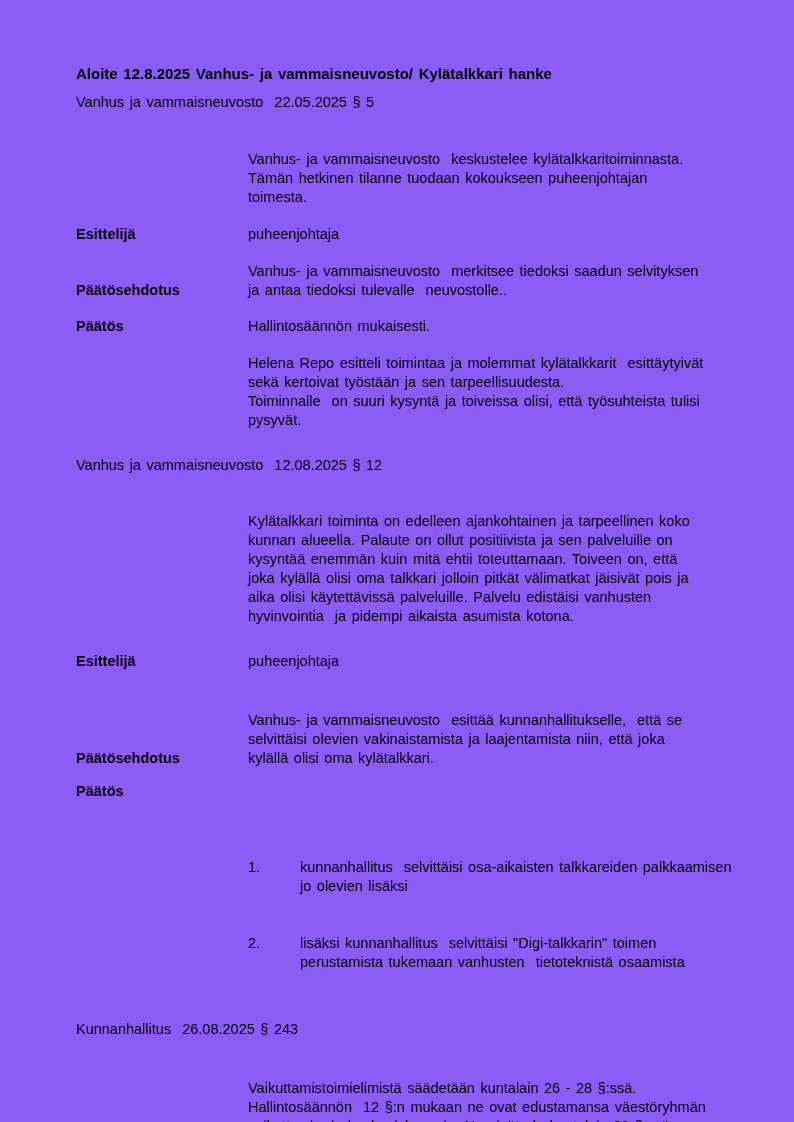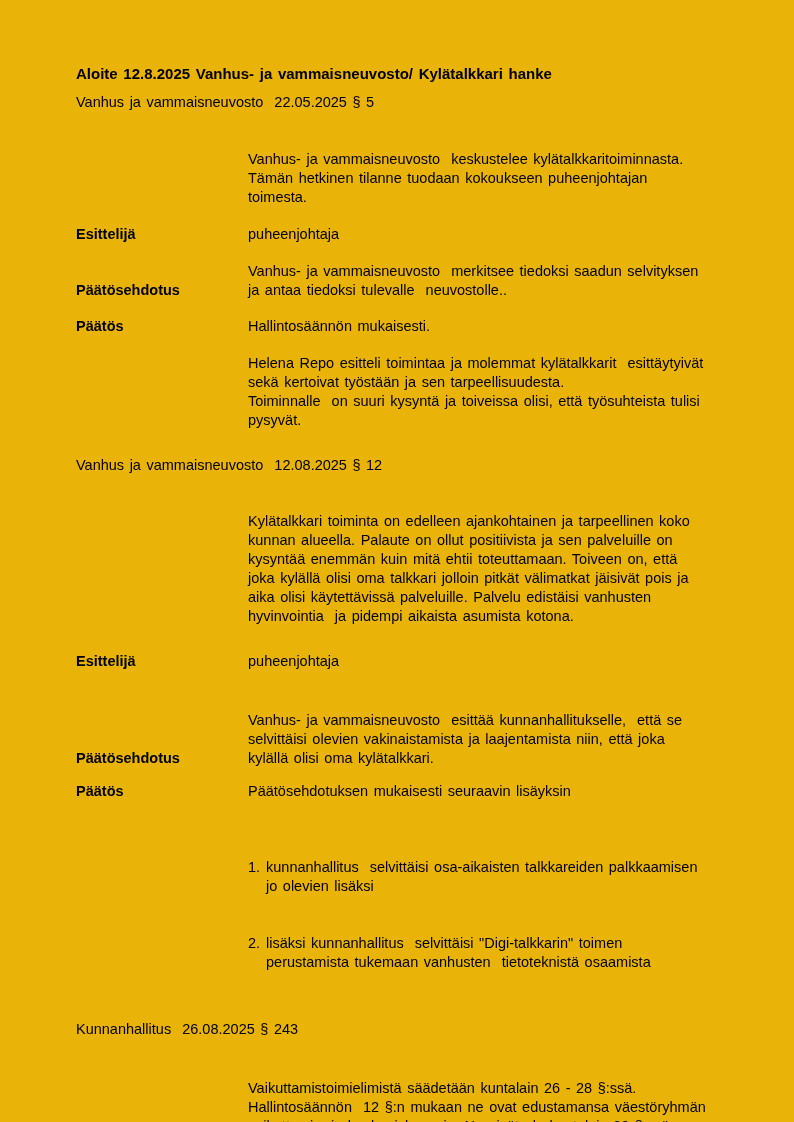--- a/index.html
+++ b/index.html
@@ -1,30 +1,30 @@
 <!DOCTYPE html>
 <html><head>
 <meta charset="utf-8">
 <style>
   html,body{margin:0;padding:0;background:#e8e8e8;}
   .page{
-    width:794px;height:1122px;background:#eab308;color:#000000;
+    width:794px;height:1122px;background:#8b5cf6;color:#000000;
     font-family:"Liberation Sans","DejaVu Sans",sans-serif;
     font-size:14.5px;line-height:19px;
     padding:64px 36px 0 76px;box-sizing:border-box;
     word-spacing:1.5px;margin:0 auto;overflow:hidden;
   }
   .doc-title{font-size:15px;font-weight:bold;margin:0;white-space:pre-wrap;}
   .heading{white-space:pre-wrap;}
   .row{display:flex;align-items:flex-end;}
   .label{width:172px;flex:none;font-weight:bold;}
   .text{flex:1;white-space:pre-wrap;}
   .list-item{display:flex;}
   .num{width:18px;flex:none;}
-  .li-text{white-space:pre-wrap;flex:1;}
+  .li-text{white-space:pre-wrap;flex:1;margin-left:34px;}
   .mt-10{margin-top:10px}.mt-13{margin-top:26px}.mt-14{margin-top:14px}
   .mt-17{margin-top:17px}.mt-18{margin-top:18px}.mt-19{margin-top:19px}
   .mt-21{margin-top:10px}.mt-37{margin-top:37px}.mt-38{margin-top:38px}
   .mt-40{margin-top:40px}
 </style>
 </head>
 <body>
 
 <div class="page">
 
@@ -85,21 +85,20 @@
 
     <div class="row mt-40">
       <div class="label">Päätösehdotus</div>
       <div class="text">Vanhus- ja vammaisneuvosto  esittää kunnanhallitukselle,  että se
 selvittäisi olevien vakinaistamista ja laajentamista niin, että joka
 kylällä olisi oma kylätalkkari.</div>
     </div>
 
     <div class="row mt-14">
       <div class="label">Päätös</div>
-      <div class="text">Päätösehdotuksen mukaisesti seuraavin lisäyksin</div>
     </div>
 
     <div class="row mt-19">
       <div class="label"></div>
       <div class="text">
         <div class="list-item">
           <span class="num">1.</span>
           <span class="li-text">kunnanhallitus  selvittäisi osa-aikaisten talkkareiden palkkaamisen
 jo olevien lisäksi</span>
         </div>

